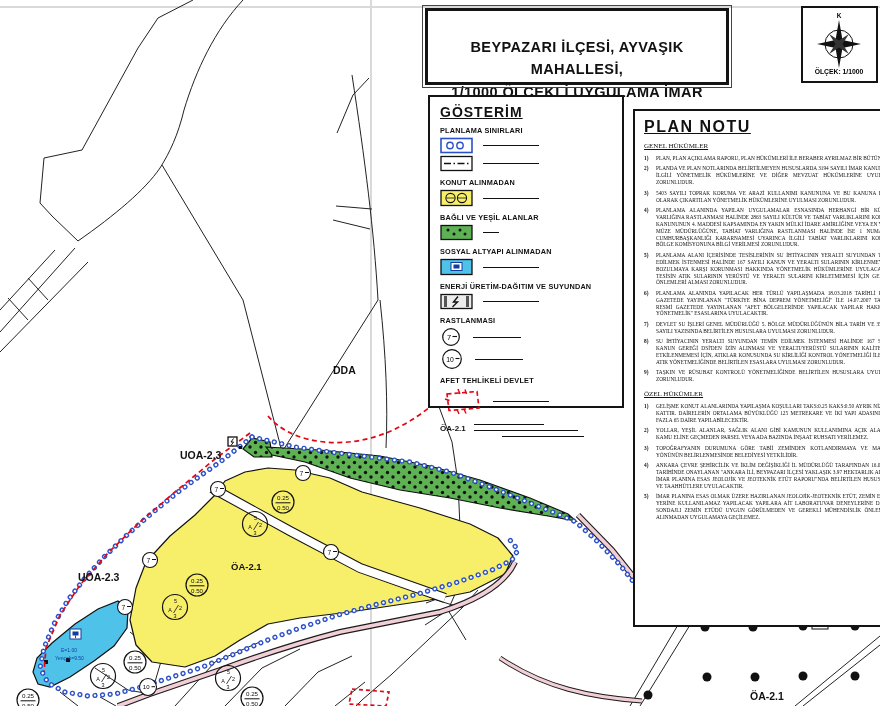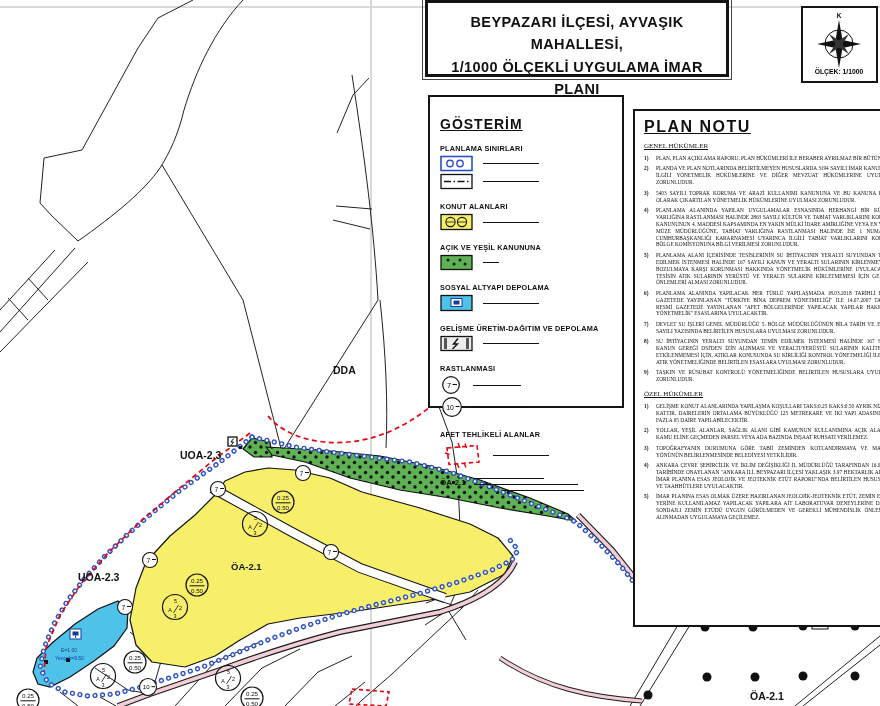--- a/index.html
+++ b/index.html
@@ -1,29 +1,29 @@
 <!DOCTYPE html>
 <html><head>
 <meta charset="utf-8">
 <style>
   html,body{margin:0;padding:0;}
   body{width:880px;height:706px;position:relative;overflow:hidden;background:#fff;
        font-family:"Liberation Sans",sans-serif;color:#111;}
   #map-canvas{position:absolute;left:0;top:0;z-index:1;}
   .panel{position:absolute;background:#fff;border:2px solid #141414;box-sizing:border-box;z-index:2;}
   
-  #title-block{left:425px;top:0;width:304px;height:77px;border-width:3px;
-               outline:1px solid #444;outline-offset:2px;text-align:center;padding-top:8px;}
+  #title-block{left:425px;top:8px;width:304px;height:77px;border-width:3px;
+               outline:1px solid #444;outline-offset:2px;text-align:center;padding-top:25px;}
   #title-block .tl{font-weight:bold;font-size:14.5px;letter-spacing:.4px;line-height:1.55;}
   
   #compass-box{left:801px;top:6px;width:77px;height:77px;border-width:2.5px;}
   
-  #legend-box{left:428px;top:95px;width:196px;height:313px;padding:19px 10px;}
+  #legend-box{left:428px;top:95px;width:196px;height:313px;padding:7px 10px;}
   .lg-title{font-size:14px;font-weight:bold;text-decoration:underline;letter-spacing:1px;margin-bottom:6px;}
-  .lg-label{font-size:7.3px;font-weight:bold;letter-spacing:.2px;margin:12px 0 2px;}
+  .lg-label{font-size:7.3px;font-weight:bold;letter-spacing:.2px;margin:6px 0 2px;}
   .lg-row{display:flex;align-items:center;gap:9px;margin:1px 0;}
   .lg-line{border-top:1.4px solid #111;width:56px;height:0;}
   .lg-line.short{width:16px;}
   .oa-row{display:flex;gap:8px;margin-top:9px;align-items:flex-start;}
   .oa-label{font-size:8px;font-weight:bold;}
   .oa-lines div{border-top:1.2px solid #111;height:0;margin-bottom:5px;}
   
   #plan-box{left:633px;top:81px;width:273px;height:518px;padding:7px 9px;margin-top:28px;}
   .pn-title{font-size:16px;font-weight:bold;text-decoration:underline;letter-spacing:1.5px;margin-bottom:6px;}
   .pn-h{font-family:"Liberation Serif",serif;font-size:7px;font-weight:normal;text-decoration:underline;margin:4px 0 5px;}
@@ -309,55 +309,55 @@
     <div class="lg-line"></div>
   </div>
   <div class="lg-row">
     <svg width="34" height="17">
         <rect x="1" y="1.5" width="31" height="14" fill="#fff" stroke="#111" stroke-width="1.3"></rect>
         <path d="M4,8.5 H29" stroke="#111" stroke-width="1.3" stroke-dasharray="7 2.5 1.5 2.5" fill="none"></path>
       </svg>
     <div class="lg-line"></div>
   </div>
 
-  <div class="lg-label">KONUT ALANLARI</div>
+  <div class="lg-label">KONUT ALINMADAN</div>
   <div class="lg-row">
     <svg width="34" height="18">
         <rect x="1" y="1.5" width="31" height="15" fill="#f7ef69" stroke="#111" stroke-width="1.3"></rect>
         <circle cx="10.5" cy="9" r="4.6" fill="none" stroke="#111" stroke-width="1.1"></circle>
         <line x1="6.5" y1="9" x2="14.5" y2="9" stroke="#111" stroke-width=".8"></line>
         <circle cx="22" cy="9" r="4.6" fill="none" stroke="#111" stroke-width="1.1"></circle>
         <line x1="18" y1="9" x2="26" y2="9" stroke="#111" stroke-width=".8"></line>
       </svg>
     <div class="lg-line"></div>
   </div>
 
-  <div class="lg-label">AÇIK VE YEŞİL KANUNUNA</div>
+  <div class="lg-label">BAĞLI VE YEŞİL ALANLAR</div>
   <div class="lg-row">
     <svg width="34" height="17">
         <rect x="1" y="1.5" width="31" height="14" fill="#5eb254" stroke="#111" stroke-width="1.3"></rect>
         <circle cx="8" cy="6" r="1.5" fill="#111"></circle>
         <circle cx="14" cy="10" r="1.5" fill="#111"></circle>
         <circle cx="20" cy="6" r="1.5" fill="#111"></circle>
         <circle cx="25" cy="10" r="1.5" fill="#111"></circle>
       </svg>
     <div class="lg-line short"></div>
   </div>
 
-  <div class="lg-label">SOSYAL ALTYAPI DEPOLAMA</div>
+  <div class="lg-label">SOSYAL ALTYAPI ALINMADAN</div>
   <div class="lg-row">
     <svg width="34" height="18">
         <rect x="1" y="1.5" width="31" height="15" fill="#4fc2e9" stroke="#111" stroke-width="1.3"></rect>
         <rect x="11" y="4.5" width="11" height="8" fill="#fff" stroke="#123c9e" stroke-width="1"></rect>
         <rect x="13.5" y="6.5" width="6" height="4" fill="#123c9e"></rect>
       </svg>
     <div class="lg-line"></div>
   </div>
 
-  <div class="lg-label">GELİŞME ÜRETİM-DAĞITIM VE DEPOLAMA</div>
+  <div class="lg-label">ENERJİ ÜRETİM-DAĞITIM VE SUYUNDAN</div>
   <div class="lg-row">
     <svg width="34" height="17">
         <rect x="1" y="1.5" width="31" height="14" fill="#ececec" stroke="#111" stroke-width="1.3"></rect>
         <rect x="4" y="3" width="3" height="11" fill="#555"></rect>
         <rect x="26" y="3" width="3" height="11" fill="#555"></rect>
         <path d="M18,3.5 l-4.5,5.5 h4 l-5,5" stroke="#111" stroke-width="1.4" fill="none"></path>
       </svg>
     <div class="lg-line"></div>
   </div>
 
@@ -372,21 +372,21 @@
   </div>
   <div class="lg-row">
     <svg width="26" height="22">
         <circle cx="12" cy="11" r="9.3" fill="#fff" stroke="#111" stroke-width="1.2"></circle>
         <text x="10" y="13.8" text-anchor="middle" style="font-size:6.8px">10</text>
         <line x1="15.5" y1="10.5" x2="19.5" y2="10.5" stroke="#111" stroke-width="1.1"></line>
       </svg>
     <div class="lg-line" style="width:48px"></div>
   </div>
 
-  <div class="lg-label">AFET TEHLİKELİ ALANLAR</div>
+  <div class="lg-label">AFET TEHLİKELİ DEVLET</div>
   <div class="lg-row">
     <svg width="44" height="28">
       <path d="M7,7 L37,4.5 L39,21 L9,23.5 Z" fill="none" stroke="#e30613" stroke-width="1.6" stroke-dasharray="4.5 3"></path>
       <line x1="18" y1="2" x2="20" y2="7" stroke="#e30613" stroke-width="1.4"></line>
         <line x1="25" y1="2.5" x2="26.5" y2="7" stroke="#e30613" stroke-width="1.4"></line>
       <line x1="17" y1="22.5" x2="19" y2="27" stroke="#e30613" stroke-width="1.4"></line>
         <line x1="24" y1="22" x2="26" y2="26.5" stroke="#e30613" stroke-width="1.4"></line>
       <line x1="5" y1="12" x2="9.5" y2="13.5" stroke="#e30613" stroke-width="1.4"></line>
     </svg>
     <div class="lg-line"></div>

